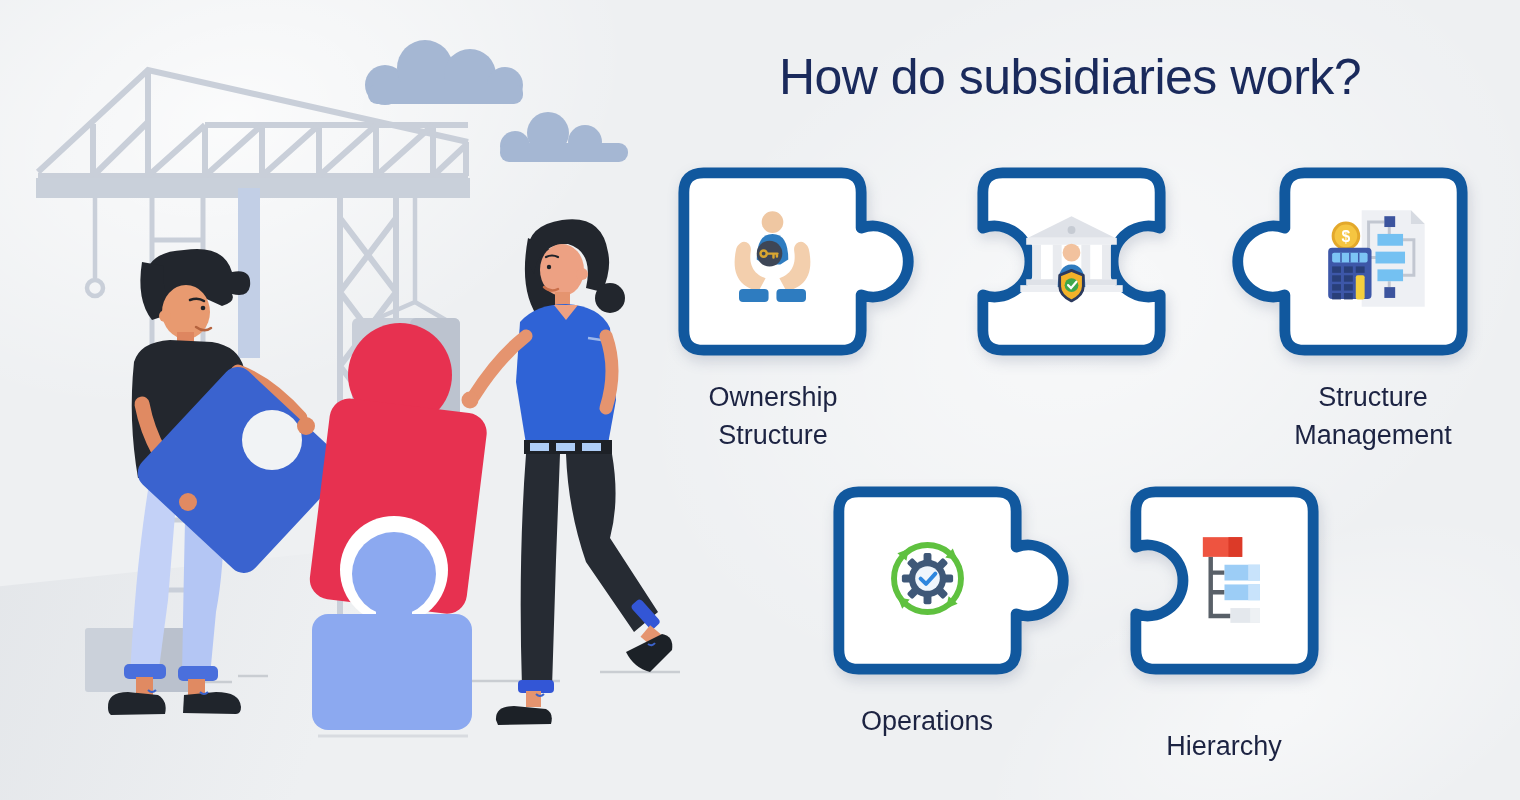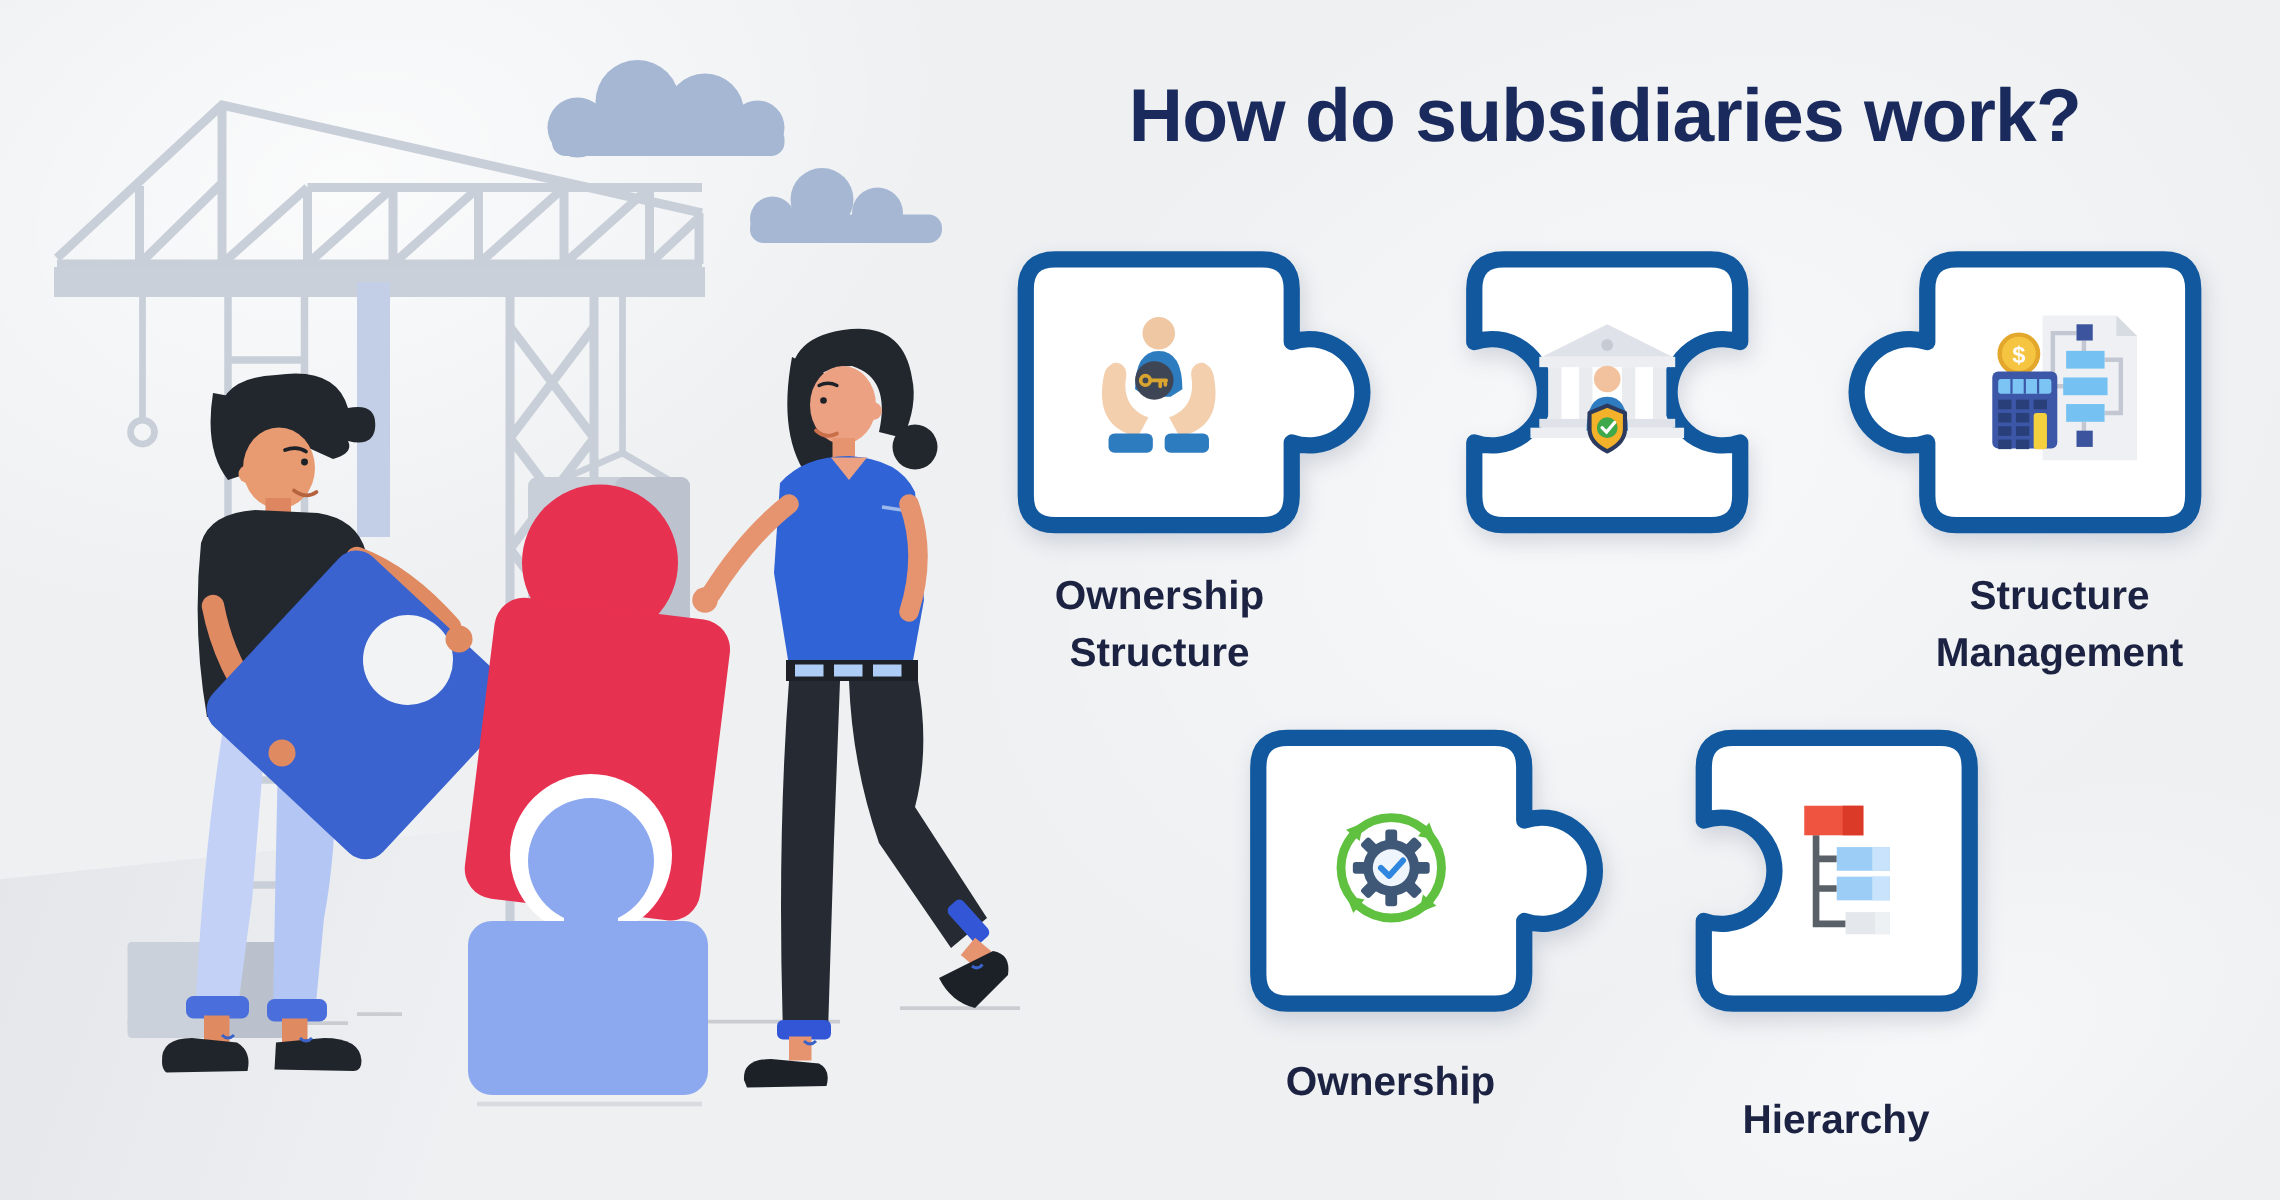--- a/index.html
+++ b/index.html
@@ -11,27 +11,27 @@
   body{font-family:"Liberation Sans","DejaVu Sans",sans-serif;background:#fff}
   .stage{position:relative;width:1520px;height:800px;background:var(--background);overflow:hidden}
   .swoosh{position:absolute;pointer-events:none}
   .sw1{left:-220px;top:-180px;width:900px;height:600px;background:radial-gradient(ellipse at center,rgba(255,255,255,.75),rgba(255,255,255,0) 65%);transform:rotate(-18deg)}
   .sw2{left:540px;top:-80px;width:1100px;height:780px;background:radial-gradient(ellipse at center,rgba(255,255,255,.6),rgba(255,255,255,0) 62%);transform:rotate(-28deg)}
   .sw3{left:-120px;top:560px;width:760px;height:420px;background:linear-gradient(115deg,rgba(223,226,230,.9),rgba(223,226,230,0) 55%);transform:rotate(-6deg)}
   .sw4{left:900px;top:520px;width:760px;height:380px;background:radial-gradient(ellipse at center,rgba(255,255,255,.5),rgba(255,255,255,0) 60%);transform:rotate(-24deg)}
   svg{overflow:visible;display:block}
   .illo{position:absolute;left:0;top:0}
   .title{position:absolute;left:630px;top:48px;width:880px;text-align:center;
-    font-size:50px;font-weight:700;letter-spacing:-.5px;color:var(--title-text)}
+    font-size:50px;font-weight:400;letter-spacing:-.5px;color:var(--title-text)}
   figure.card{position:absolute;width:197px}
   .c1{left:674px;top:163px}.c2{left:973px;top:163px}.c3{left:1275px;top:163px}
   .c4{left:829px;top:482px}.c5{left:1126px;top:482px}
   .card svg{filter:drop-shadow(2px 6px 7px rgba(25,45,85,.16))}
   .puzzle-outline{fill:#fff;stroke:var(--card-border);stroke-width:11;stroke-linejoin:round}
-  .label{position:absolute;width:240px;text-align:center;font-size:27px;font-weight:700;
+  .label{position:absolute;width:240px;text-align:center;font-size:27px;font-weight:400;
     line-height:1.42;color:var(--label-text)}
   .l1{left:653px;top:378px}.l2{left:953px;top:378px}.l3{left:1253px;top:378px}
   .l4{left:807px;top:702px}.l5{left:1104px;top:727px}
   .crane{stroke:#C9CFD9;fill:none}
   .cloud{fill:var(--cloud-blue-gray)}
   .red{fill:var(--puzzle-red)} .blue{fill:var(--puzzle-blue)} .peri{fill:var(--puzzle-periwinkle)}
 </style>
 </head>
 <body>
 
@@ -304,15 +304,15 @@
         <rect x="100" y="104" width="36" height="16" fill="#9CCDF6"></rect>
         <rect x="124" y="104" width="12" height="16" fill="#C8E3FB"></rect>
         <rect x="106" y="128" width="30" height="15" fill="#E4E8ED"></rect>
         <rect x="126" y="128" width="10" height="15" fill="#EEF1F4"></rect>
       </g>
     </svg>
   </figure>
 
   <figcaption class="label l1">Ownership Structure</figcaption>
   <figcaption class="label l3">Structure Management</figcaption>
-  <figcaption class="label l4">Ownership</figcaption>
+  <figcaption class="label l4">Operations</figcaption>
   <figcaption class="label l5">Hierarchy</figcaption>
 </div>
 
 </body></html>

